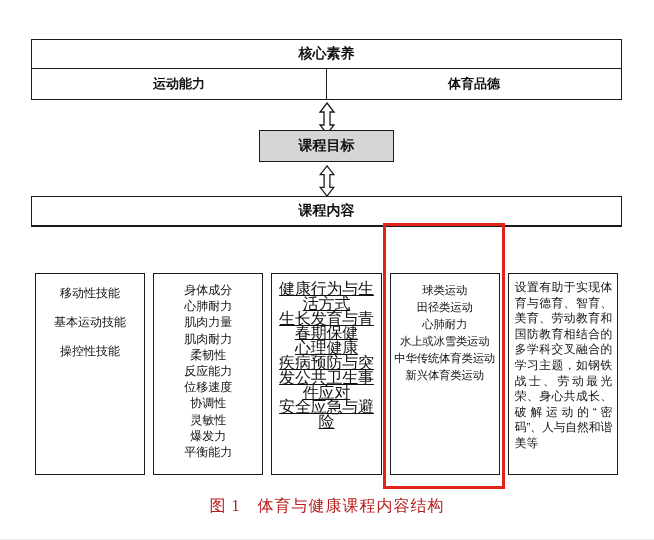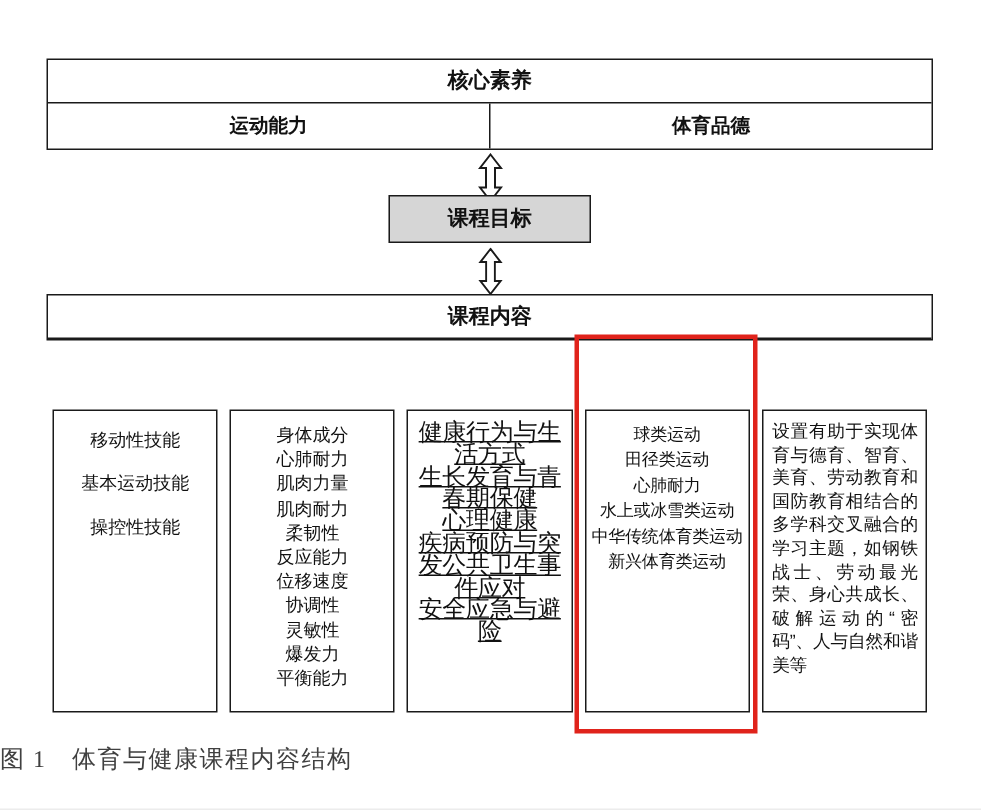--- a/index.html
+++ b/index.html
@@ -82,22 +82,22 @@
 
   
   .red-outline {
     position: absolute; left: 383px; top: 223px; width: 122px; height: 266px;
     border: 3px solid #e0231b; z-index: 5; pointer-events: none;
   }
 
   
   .caption {
     position: absolute; left: 0; top: 496px; width: 100%;
-    text-align: left; font-family: "Liberation Serif", "DejaVu Serif", serif;
-    font-size: 16px; letter-spacing: 1px; color: #404040;
+    text-align: center; font-family: "Liberation Serif", "DejaVu Serif", serif;
+    font-size: 16px; letter-spacing: 1px; color: #b91c1c;
   }
 </style>
 </head>
 <body>
 
 <div class="page">
 
   <div class="top-table">
     <div class="tbl-header">核心素养</div>
     <div class="row3">

